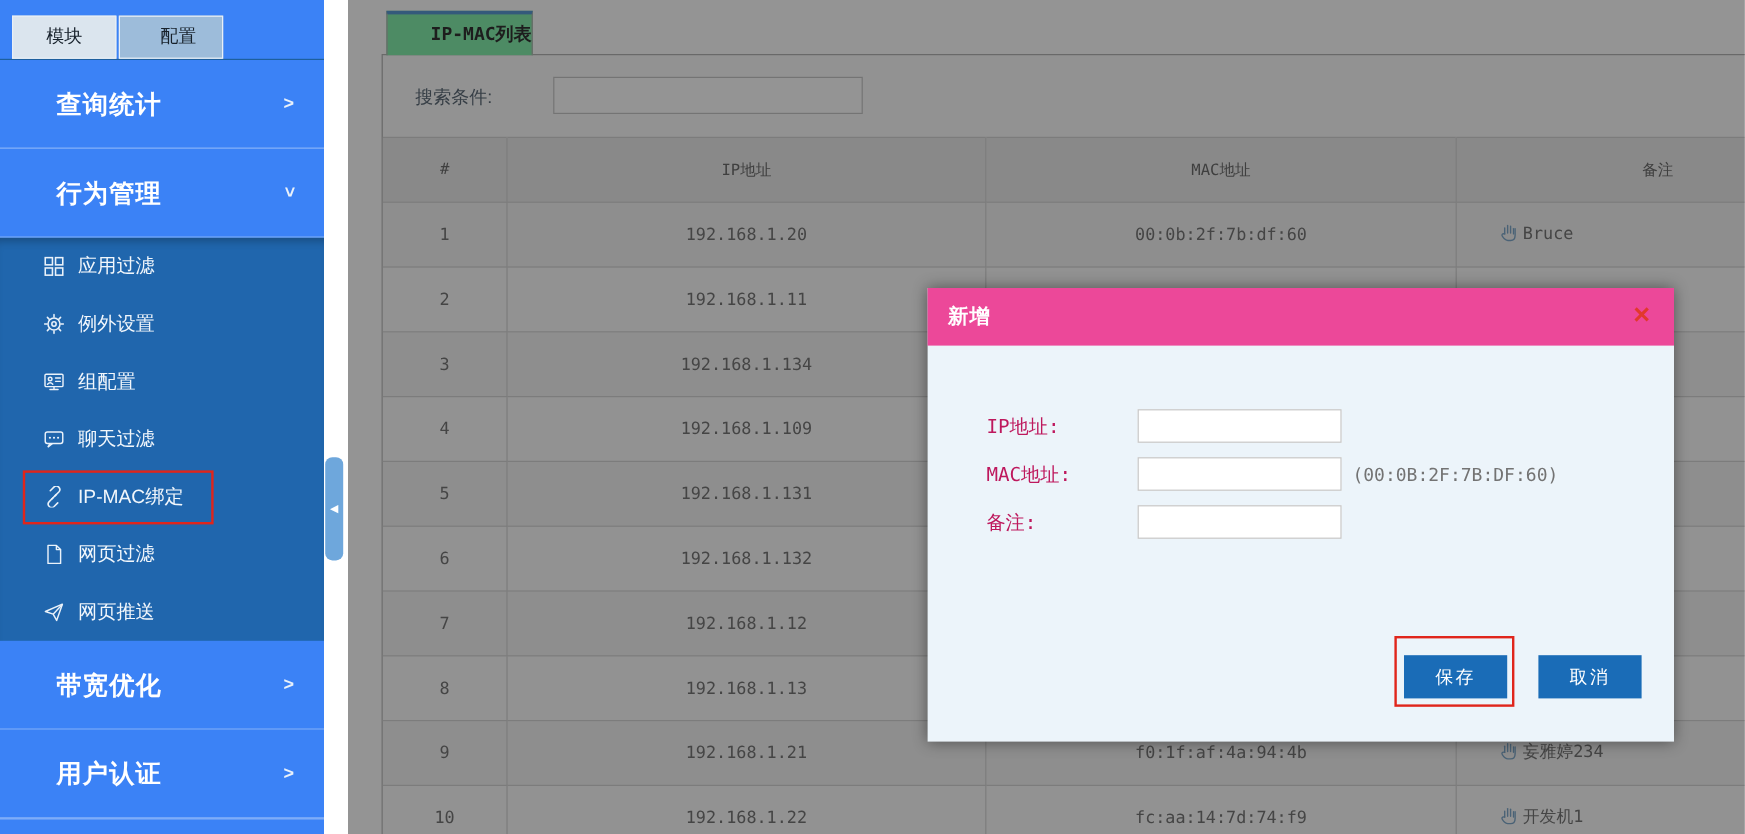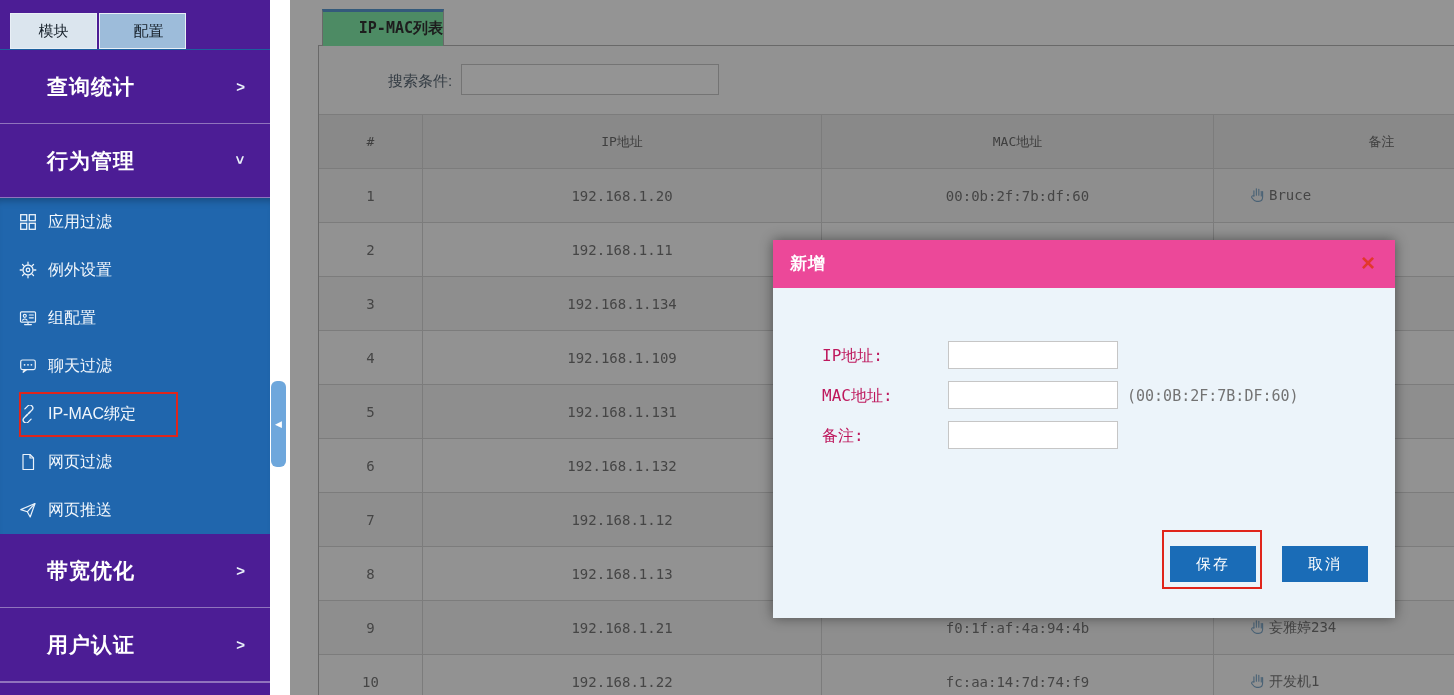--- a/index.html
+++ b/index.html
@@ -2,51 +2,51 @@
 <html><head>
 <meta charset="utf-8">
 <style>
   html,body{margin:0;padding:0;}
   body{
     position:relative;width:1454px;height:695px;overflow:hidden;
     background:#ffffff;font-family:"Liberation Sans","DejaVu Sans",sans-serif;
     -webkit-font-smoothing:antialiased;
   }
   
-  .sidebar{position:absolute;left:0;top:0;width:270px;height:695px;background:#4c1d95;z-index:1;}
+  .sidebar{position:absolute;left:0;top:0;width:270px;height:695px;background:#3b82f6;z-index:1;}
   .side-tabs{height:50px;display:flex;gap:2px;padding:13px 0 0 10px;box-sizing:border-box;
     border-bottom:1px solid #1d5f9e;}
   .side-tab{width:87px;height:36px;line-height:34px;text-align:center;font-size:15px;color:#17212b;
     box-sizing:border-box;border:1px solid #e9eff6;cursor:pointer;}
   .side-tab.active{background:#dbe5ee;}
   .side-tab.inactive{background:#9dbcda;padding-left:12px;}
   .nav-item{position:relative;height:74px;display:flex;align-items:center;
     padding-left:47px;box-sizing:border-box;color:#fff;font-size:21px;font-weight:bold;
     border-bottom:1px solid rgba(255,255,255,.38);cursor:pointer;letter-spacing:1px;}
   .nav-chevron{position:absolute;right:24px;font-size:15px;font-weight:bold;color:#eaf2fa;}
   .nav-chevron.down{transform:rotate(90deg);}
   .subpanel{background:#2066ad;box-shadow:inset 0 8px 7px -5px rgba(0,0,0,.25);}
-  .sub-item{height:48px;display:flex;align-items:center;gap:11px;padding-left:19px;
+  .sub-item{height:48px;display:flex;align-items:center;gap:11px;padding-left:36px;
     box-sizing:border-box;color:#f2f7fc;font-size:16px;cursor:pointer;}
   .sub-item svg{flex:0 0 auto;}
   .nav-stub{height:12px;border-top:1px solid rgba(255,255,255,.38);}
   
   .collapse-handle{position:absolute;left:271px;top:381px;width:15px;height:86px;
     background:#6ea7dc;border-radius:6px;z-index:2;display:flex;align-items:center;
     justify-content:center;color:#ffffff;font-size:9px;cursor:pointer;}
   
   .main{position:absolute;left:290px;top:0;width:1164px;height:695px;background:#ffffff;
     overflow:hidden;z-index:1;}
   .content-tab{position:absolute;left:32px;top:9px;width:122px;height:37px;background:#86efac;
     box-sizing:border-box;border:1px solid #b5b5b5;border-top:3px solid #5b9bd5;border-bottom:none;
     z-index:3;text-align:right;line-height:32px;font-size:15px;font-weight:bold;color:#333;
     font-family:"DejaVu Sans Mono","Liberation Sans",monospace;cursor:pointer;}
   .panel{position:absolute;left:28px;top:45px;width:1300px;height:720px;background:#fbfbfb;
     box-sizing:border-box;border:1px solid #b5b5b5;z-index:2;}
-  .search-label{position:absolute;left:27px;top:26px;font-size:15px;color:#5d6b78;margin-left:42px;}
+  .search-label{position:absolute;left:27px;top:26px;font-size:15px;color:#5d6b78;}
   .search-input{position:absolute;left:142px;top:18px;width:258px;height:31px;box-sizing:border-box;
     border:1px solid #c9c9c9;background:#ffffff;font-size:14px;padding:0 6px;outline:none;}
   
   .tbl{position:absolute;left:0px;top:68px;display:table;border-collapse:collapse;
     border-top:1px solid #d6d6d6;font-family:"DejaVu Sans Mono","Liberation Sans",monospace;}
   .trow{display:table-row;}
   .tcell{display:table-cell;height:53px;vertical-align:middle;text-align:center;
     border-right:1px solid #d6d6d6;border-bottom:1px solid #d6d6d6;font-size:14px;color:#787878;}
   .thead .tcell{background:#ececec;color:#6d6d6d;font-size:13px;}
   .trow.odd .tcell{background:#f4f4f4;}

